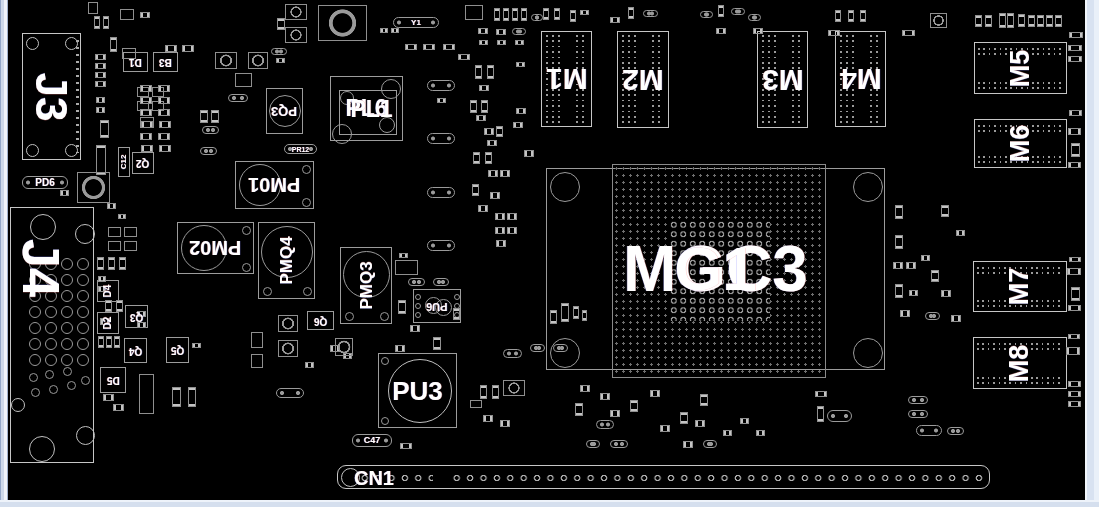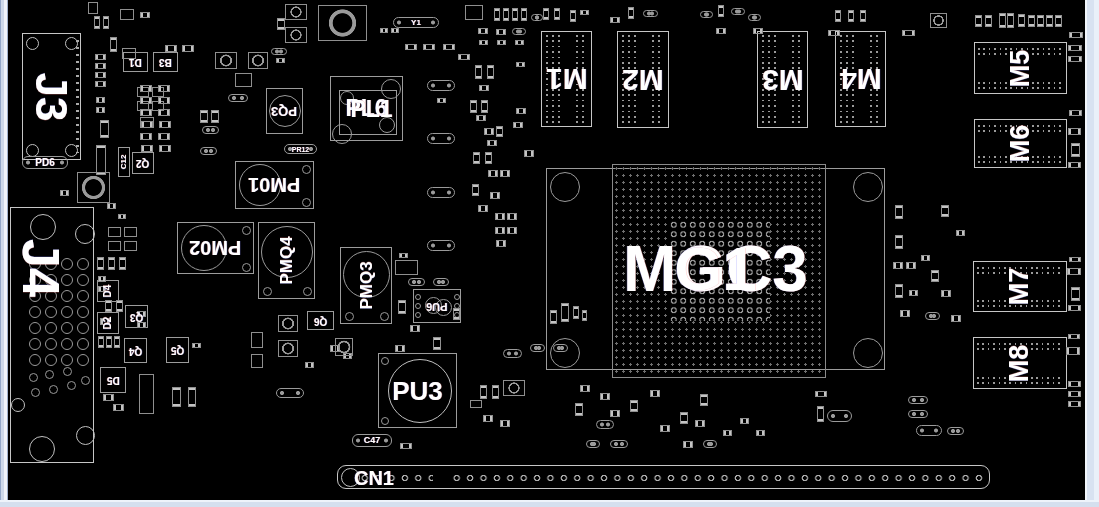--- a/index.html
+++ b/index.html
@@ -95,21 +95,21 @@
         <div class="circ" style="left: 34px; top: 162px; width: 9px; height: 9px;"></div>
         <div class="circ" style="left: 52px; top: 159px; width: 9px; height: 9px;"></div>
         <div class="circ" style="left: 20px; top: 180px; width: 9px; height: 9px;"></div>
         <div class="circ" style="left: 38px; top: 177px; width: 9px; height: 9px;"></div>
         <div class="circ" style="left: 56px; top: 173px; width: 9px; height: 9px;"></div>
         <div class="circ" style="left: 70px; top: 168px; width: 9px; height: 9px;"></div>
         <div class="lbl" style="inset: auto; width: 60px; height: 120px;">
           <span style="font-size: 52px; transform: rotate(90deg);">J4</span>
         </div>
       </div>
-      <div class="comp pillc" style="left: 22px; top: 156px; width: 46px; height: 13px;">
+      <div class="comp pillc" style="left: 22px; top: 176px; width: 46px; height: 13px;">
         <div class="lbl">
           <span style="font-size: 10px;">PD6</span>
         </div>
       </div>
       <div class="comp outl" style="left: 123px; top: 52px; width: 25px; height: 20px;">
         <div class="lbl">
           <span style="font-size: 10px; transform: rotate(180deg);">D1</span>
         </div>
       </div>
       <div class="comp outl" style="left: 153px; top: 52px; width: 25px; height: 20px;">

